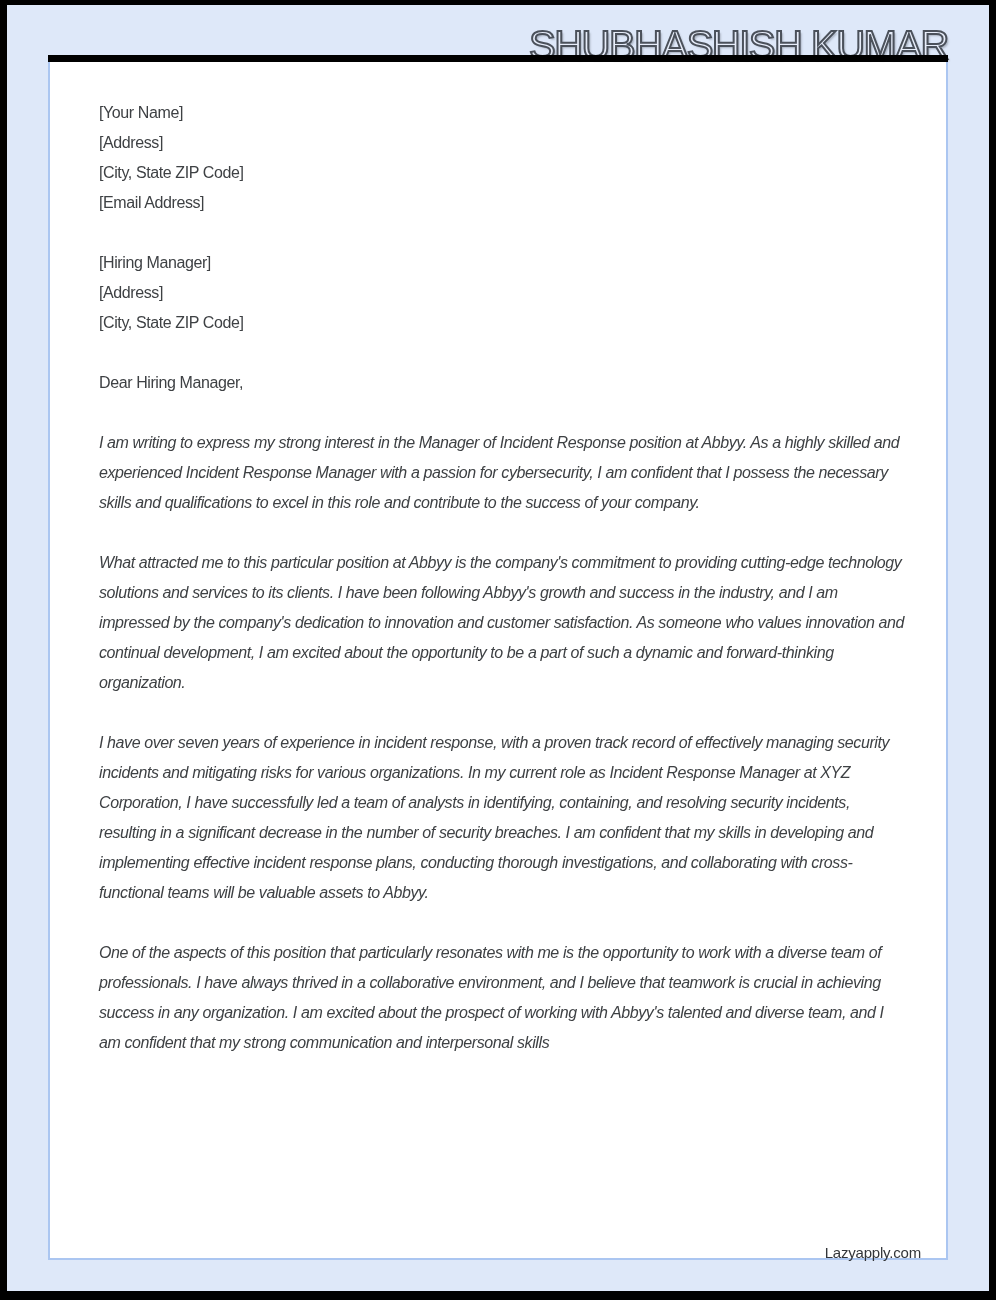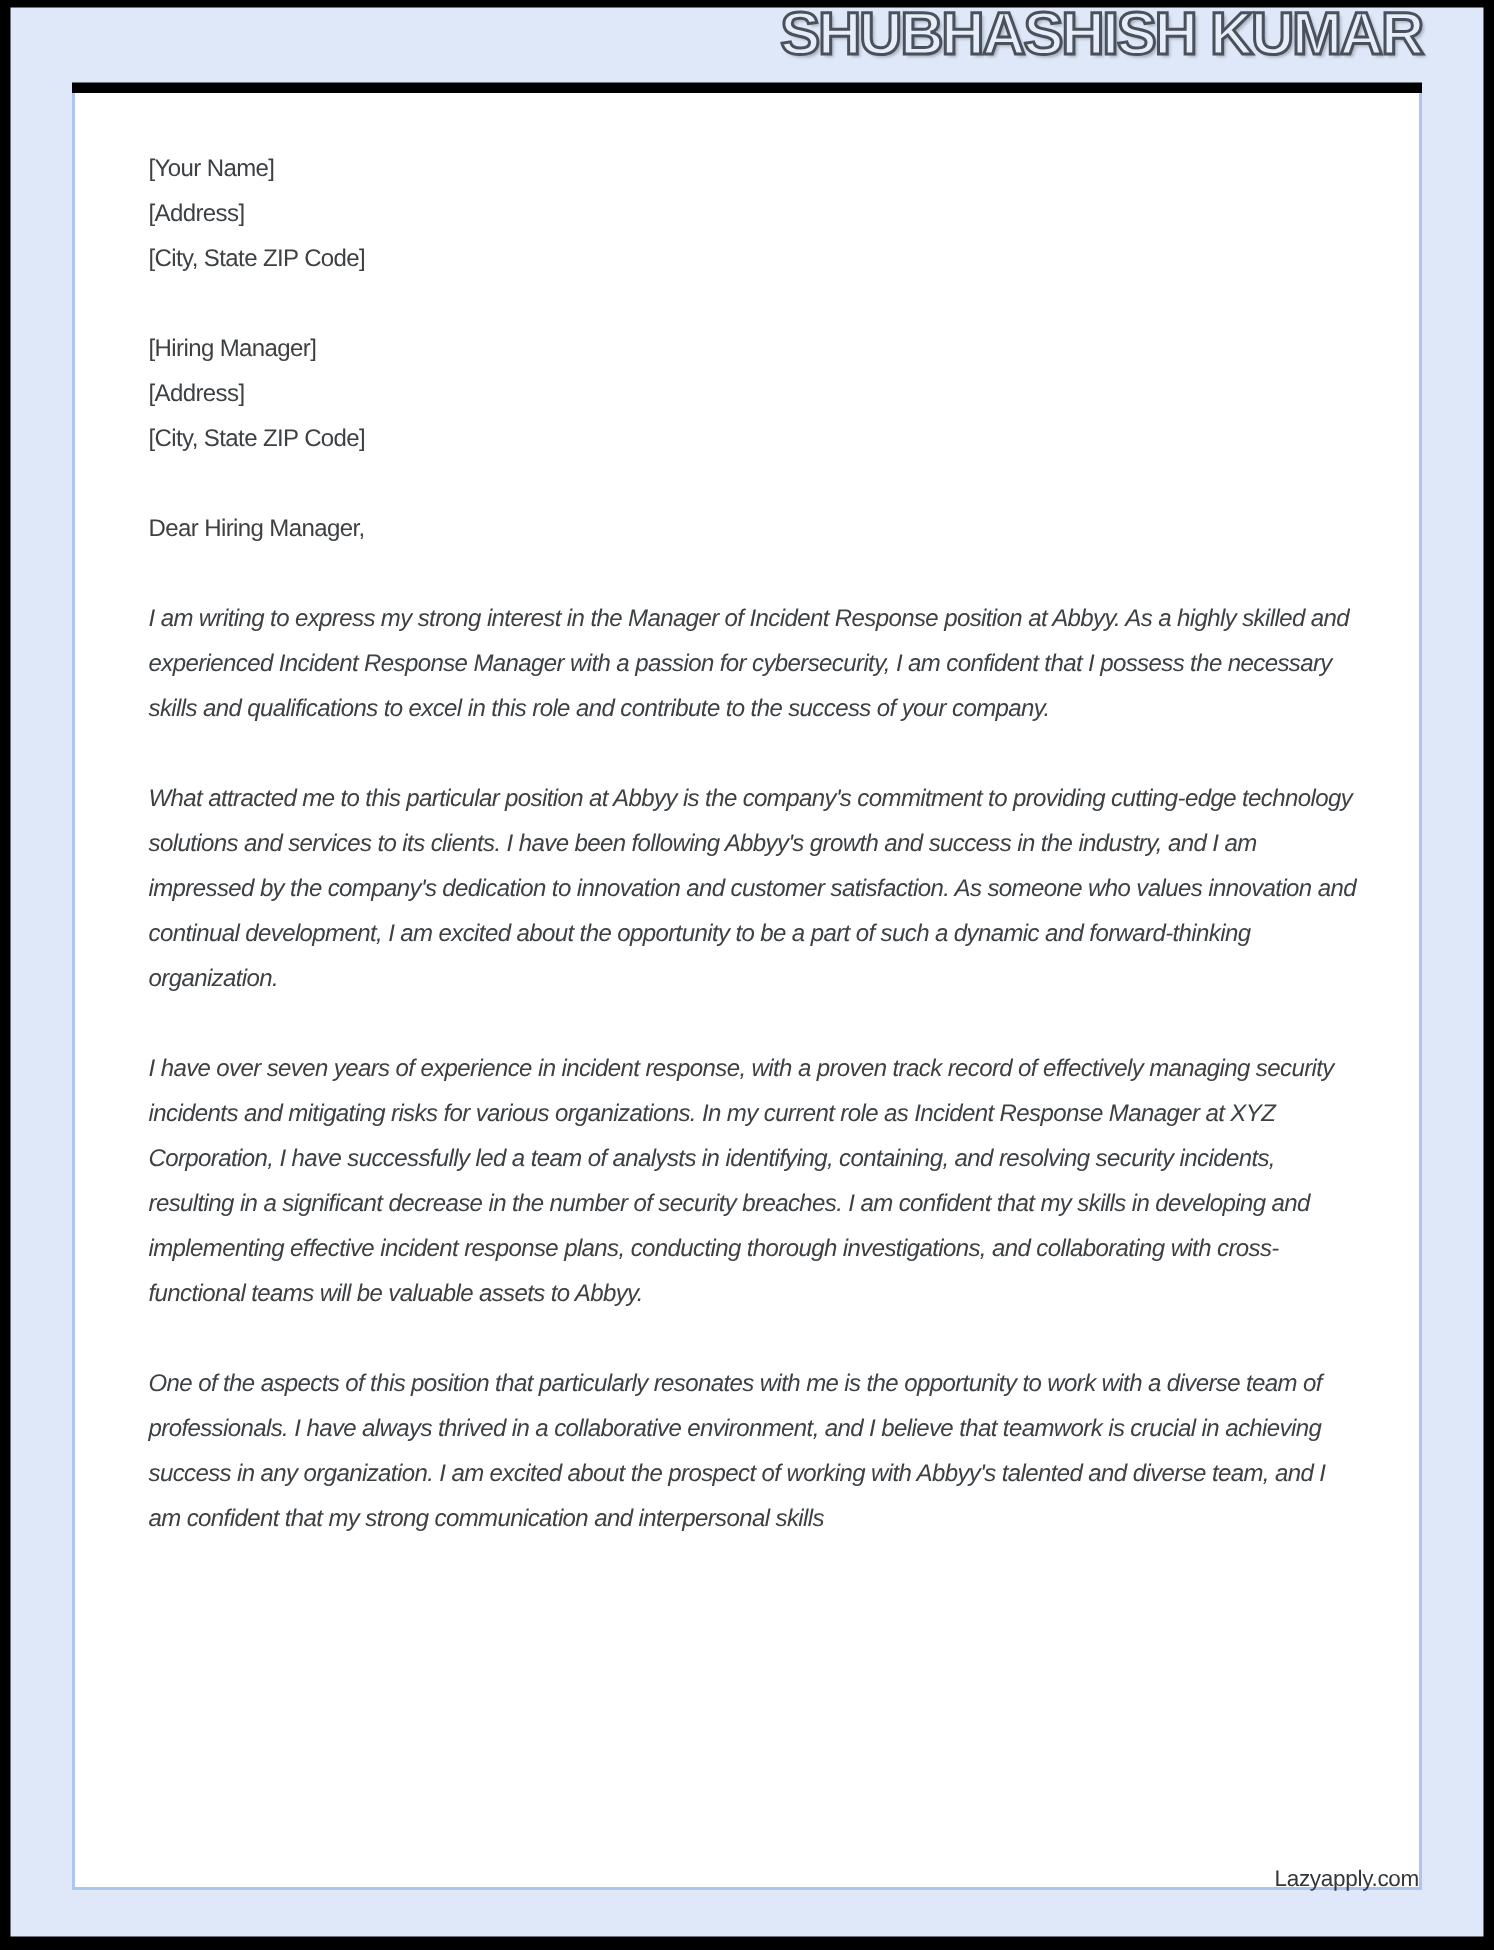--- a/index.html
+++ b/index.html
@@ -19,25 +19,25 @@
     border: solid #000000;
     border-width: 5px 7px 9px 7px;
     box-sizing: border-box;
     z-index: 10;
     pointer-events: none;
   }
 
   
   .letterhead {
     position: absolute;
-    top: 1px;
+    top: 23px;
     right: 48px;
     z-index: 2;
     font-size: 40px;
-    font-weight: 700;
+    font-weight: 400;
     letter-spacing: -1.5px;
     white-space: nowrap;
     color: #e7edfa;
     -webkit-text-stroke: 2px #4b515b;
     text-shadow: 2px 2px 2px rgba(75, 81, 91, 0.35);
   }
 
   
   .header-divider {
     position: absolute;
@@ -74,41 +74,42 @@
     line-height: 30px;
     letter-spacing: -0.4px;
     color: #3e4144;
   }
   .content .block { margin: 0 0 30px 0; }
   .content p { margin: 0 0 30px 0; font-style: italic; }
 
   .watermark {
     position: absolute;
     top: 1244px;
-    right: 50px;
+    right: 75px;
     z-index: 4;
     font-size: 15px;
     letter-spacing: -0.2px;
     color: #33363a;
   }
 </style>
 </head>
 <body>
 
 <div class="letterhead">SHUBHASHISH KUMAR</div>
 
 <div class="header-divider"></div>
 
 <div class="page"></div>
 
 <div class="content">
   <div class="block">
       <div>[Your Name]</div>
       <div>[Address]</div>
       <div>[City, State ZIP Code]</div>
+      <div>[Email Address]</div>
     </div>
 
   <div class="block">
       <div>[Hiring Manager]</div>
       <div>[Address]</div>
       <div>[City, State ZIP Code]</div>
     </div>
 
   <div class="block">Dear Hiring Manager,</div>
 

